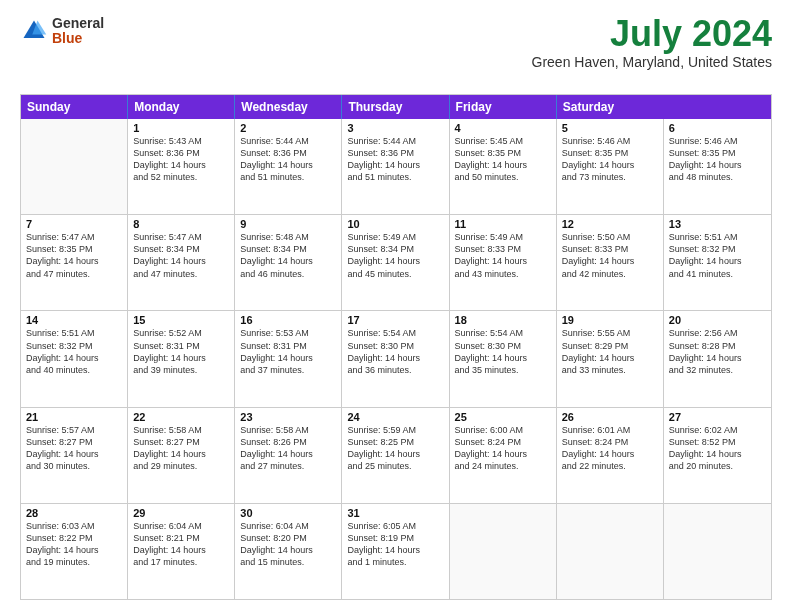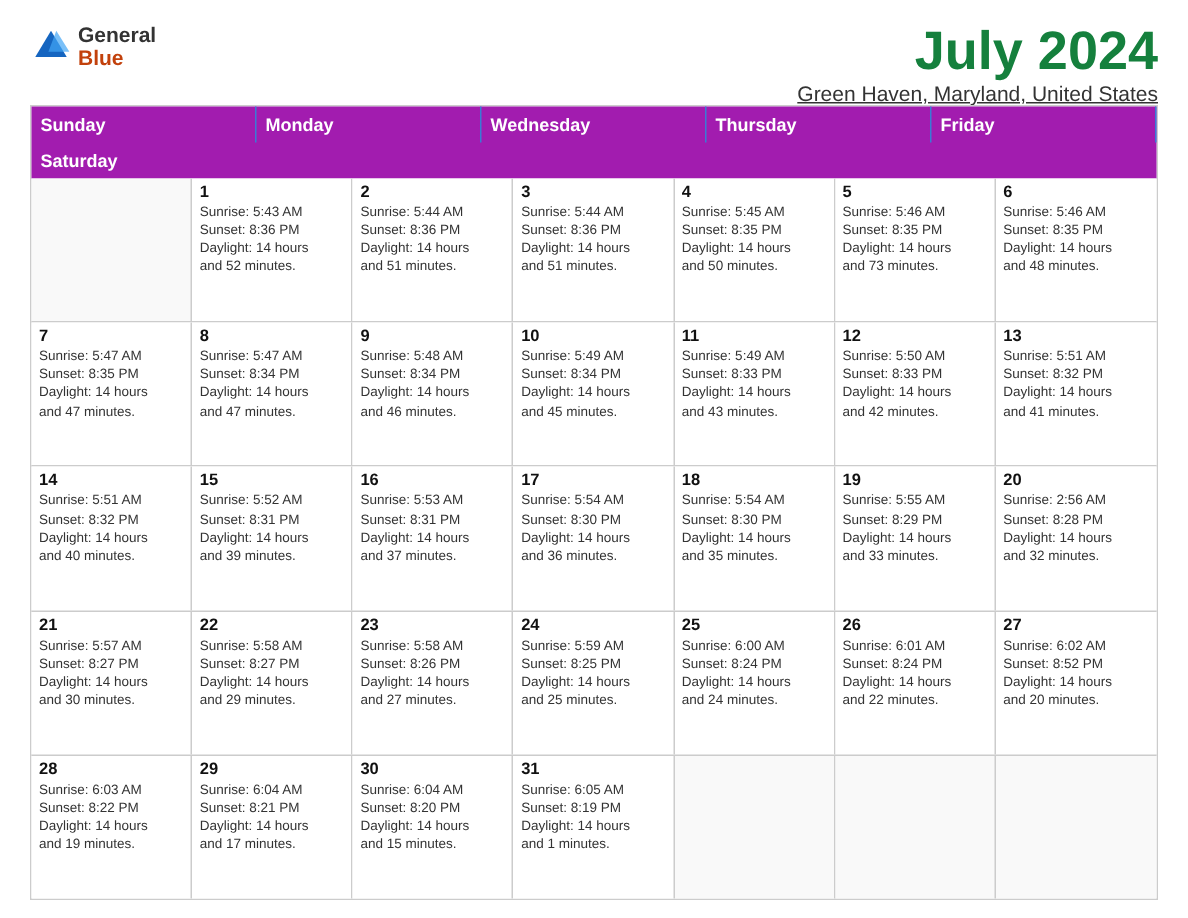--- a/index.html
+++ b/index.html
@@ -14,21 +14,21 @@
       width: 792px;
       height: 612px;
       padding: 16px 20px 12px 20px;
       display: flex;
       flex-direction: column;
     }
     .header {
       display: flex;
       justify-content: space-between;
       align-items: flex-start;
-      margin-bottom: 0;
+      margin-bottom: 24px;
     }
     .logo {
       display: flex;
       align-items: center;
       gap: 4px;
     }
     .logo-text {
       display: flex;
       flex-direction: column;
       line-height: 1.1;
@@ -53,32 +53,31 @@
     .month-title {
       font-size: 36px;
       font-weight: bold;
       color: #15803d;
       line-height: 1;
     }
     .location {
       font-size: 14px;
       color: #333;
       margin-top: 2px;
-      text-decoration: underline;
     }
     .calendar {
       flex: 1;
       display: flex;
       flex-direction: column;
       border: 1px solid #ccc;
     }
     .cal-header {
       display: grid;
-      grid-template-columns: repeat(5, 1fr);
-      background: #a21caf;
+      grid-template-columns: repeat(7, 1fr);
+      background: #6d28d9;
     }
     .cal-header-cell {
       color: #fff;
       font-weight: bold;
       font-size: 12px;
       padding: 5px 6px;
       border-right: 1px solid #3a7bd5;
       text-align: left;
     }
     .cal-header-cell:last-child { border-right: none; }

